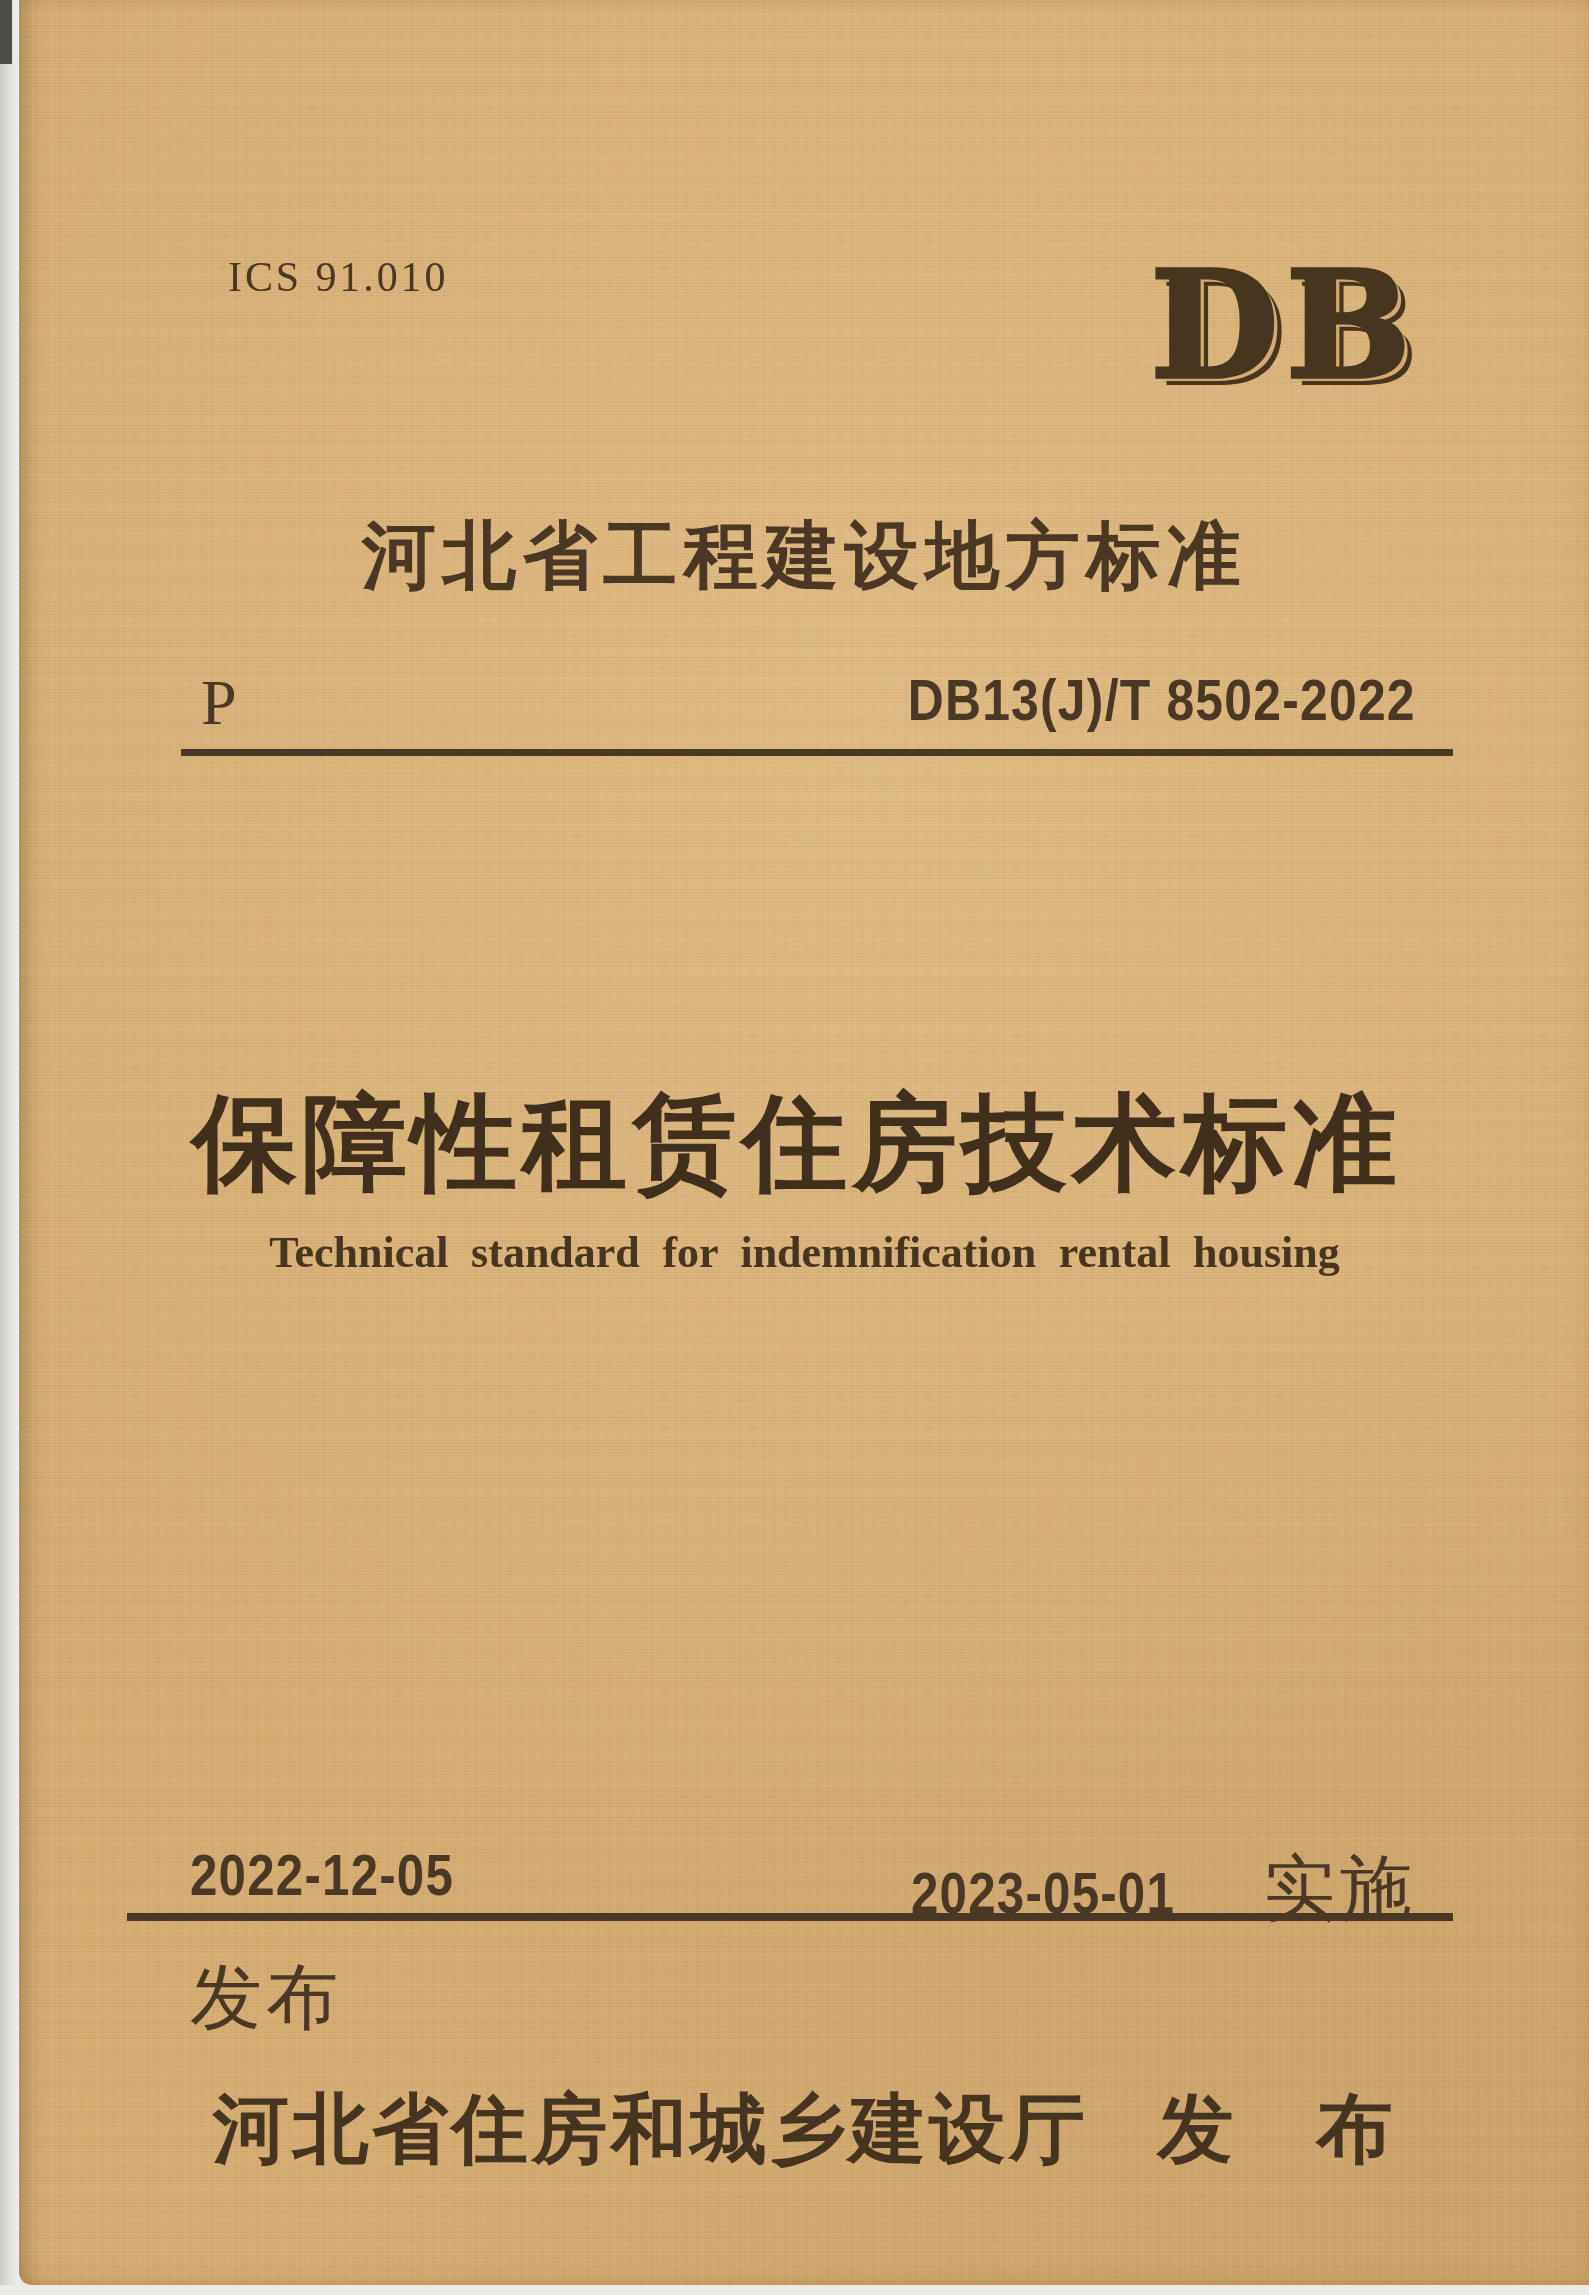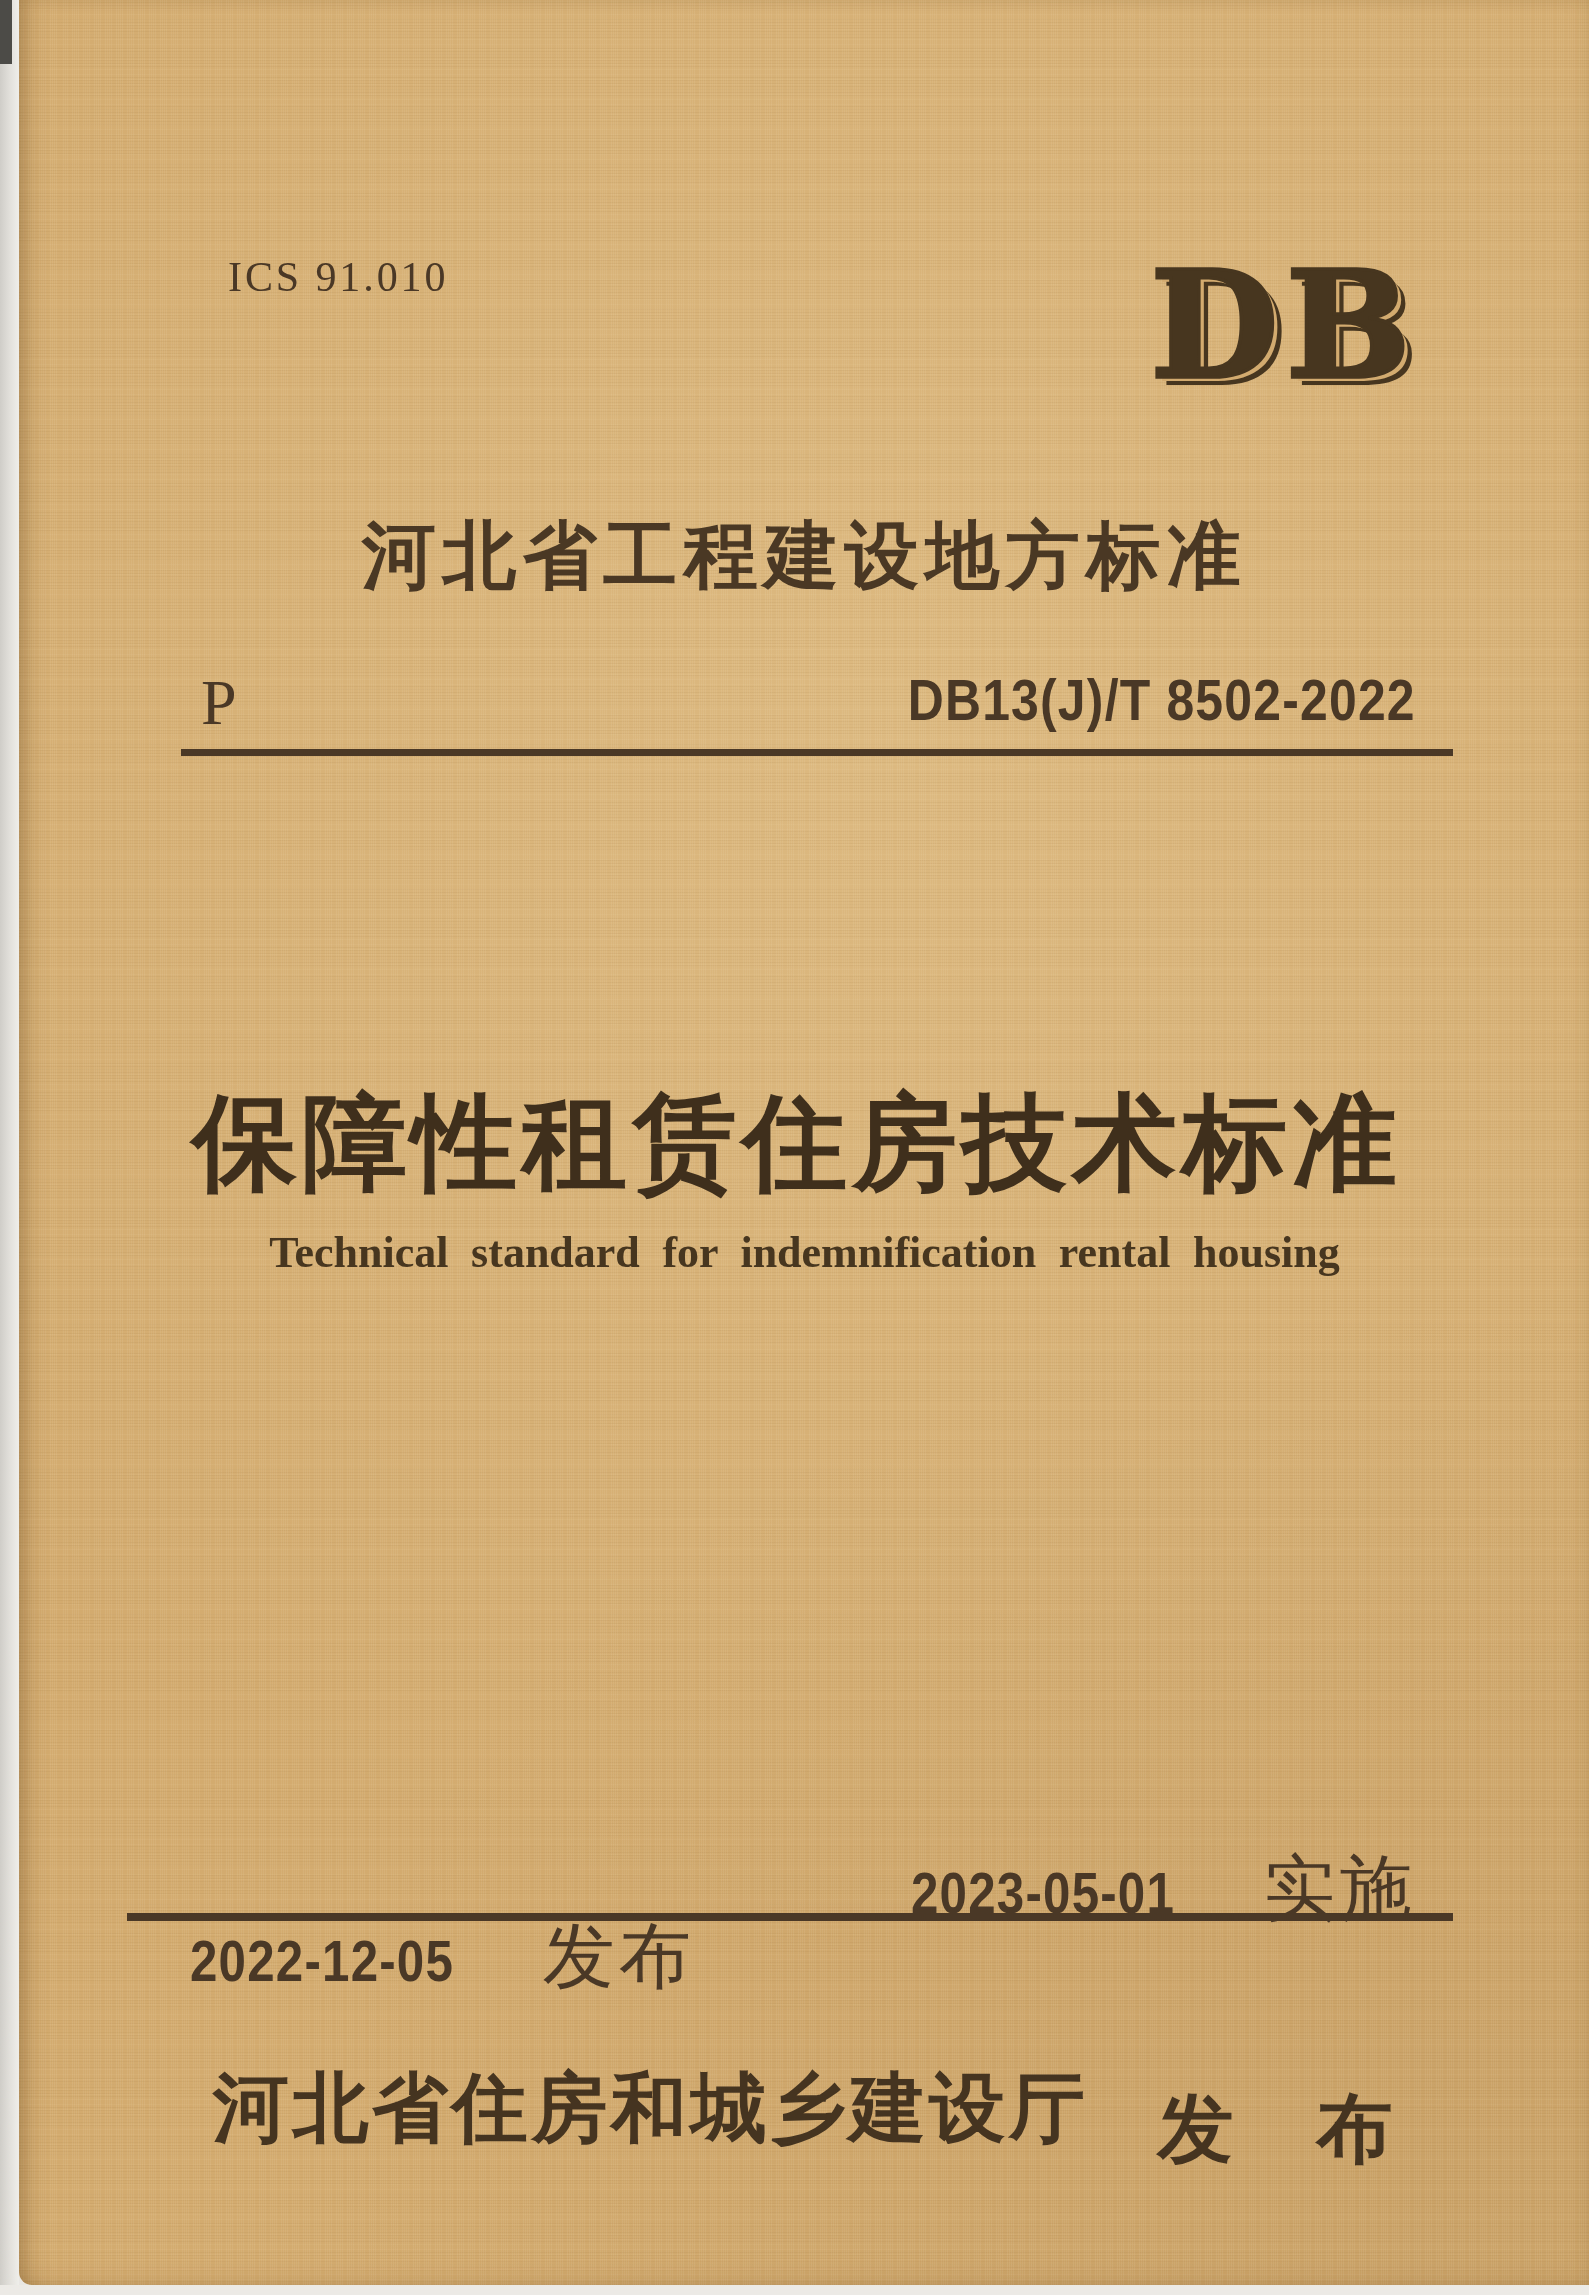--- a/index.html
+++ b/index.html
@@ -87,32 +87,32 @@
     word-spacing:11.6px;white-space:nowrap;
   }
   .date-group{
     display:flex;align-items:baseline;gap:42px;white-space:nowrap;
     color:#4a3826;
   }
   .date-group .num{
     font-size:58px;font-weight:bold;letter-spacing:1.4px;
     display:inline-block;transform:scaleX(.85);
   }
-  .date-left{left:171px;top:1909px;}
+  .date-left{left:171px;top:1841px;flex-direction:column;}
   .date-left .num{transform-origin:0 50%;}
   .date-right{right:174px;top:1841px;}
   .date-right .num{transform-origin:0 50%;}
   .date-group .lbl{font-size:72px;font-weight:normal;letter-spacing:4.3px;}
   .rule-2{
     left:108px;right:137px;top:1913px;height:8px;
     background:#4a3826;
   }
   .publisher-row{
     left:0;right:0;top:2036px;
-    display:flex;justify-content:center;align-items:center;gap:69px;
+    display:flex;justify-content:center;align-items:flex-end;gap:69px;
     white-space:nowrap;color:#453420;
   }
   .publisher-row .org{font-size:76px;font-weight:bold;letter-spacing:3.6px;}
   .publisher-row .act{font-size:76px;font-weight:bold;letter-spacing:3.6px;margin-top:43px;}
 </style>
 </head>
 <body>
 
 <div class="scan-strip-left">
   <div class="scan-corner-mark"></div>

